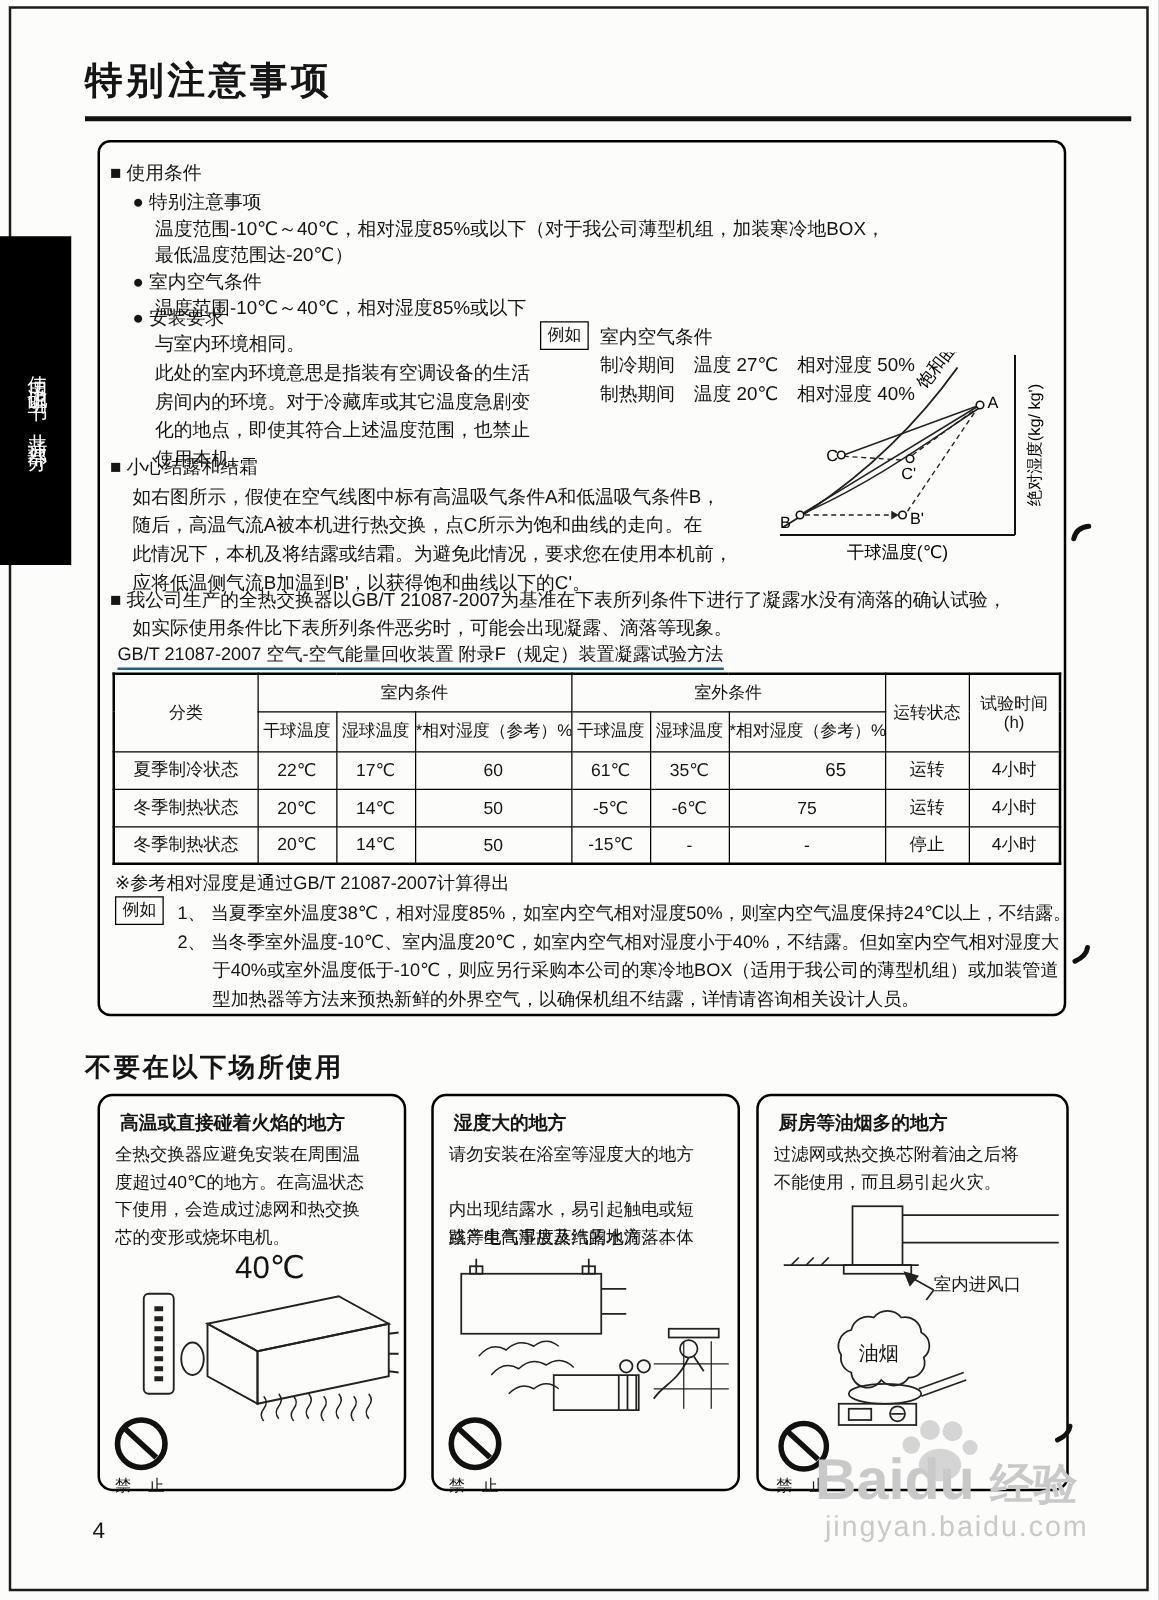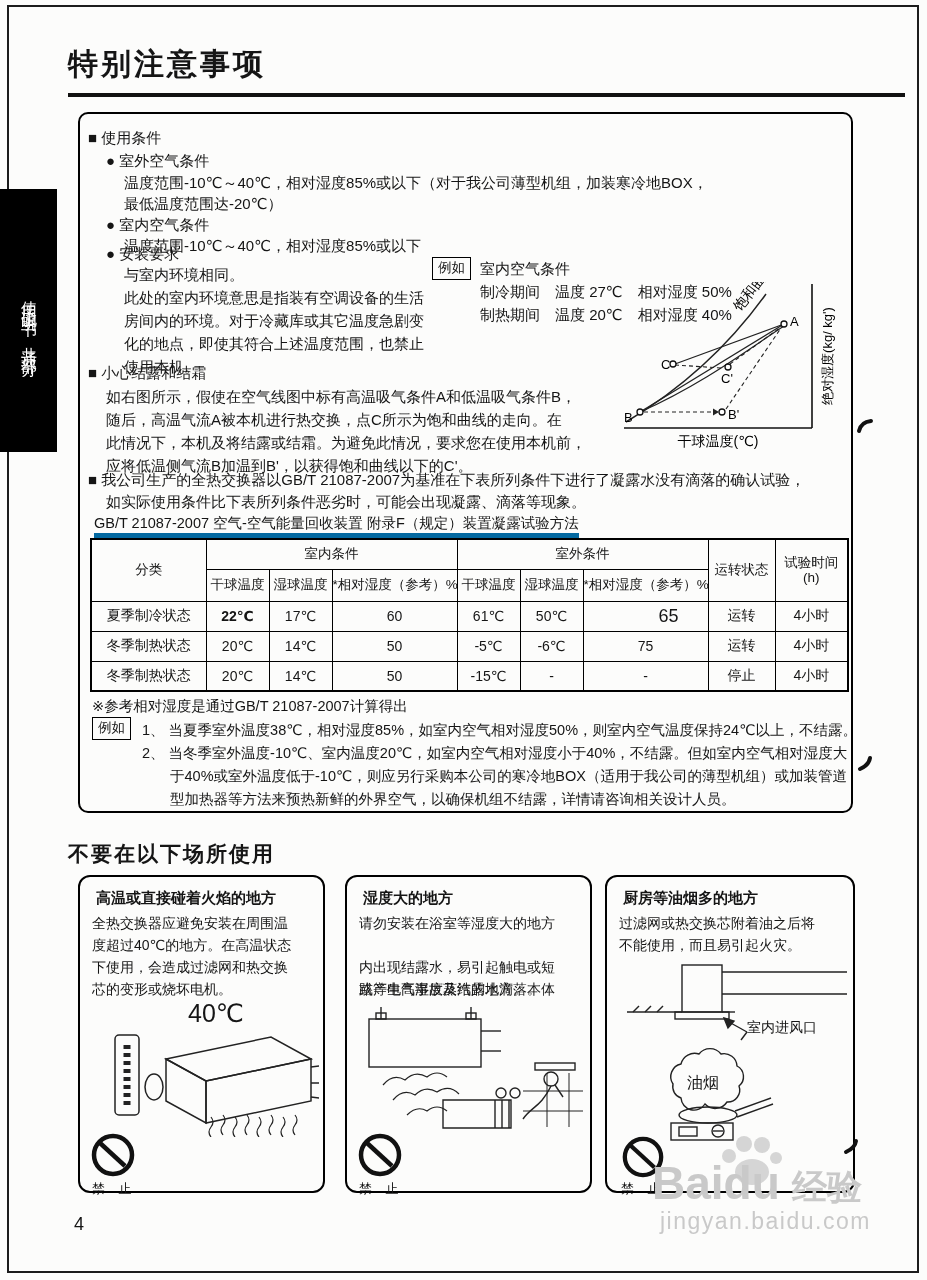--- a/index.html
+++ b/index.html
@@ -9,21 +9,21 @@
   .frame{position:absolute;left:7px;top:5px;width:908px;height:1264px;border:2px solid #1c1c1c;}
   .fs15{font-size:15px;}
   .page-title{font-size:30px;font-weight:bold;letter-spacing:3px;}
   .rule{position:absolute;background:#111;}
   .sidebar{position:absolute;left:0;top:189px;width:57px;height:263px;background:#000;color:#fff;
            display:flex;align-items:center;justify-content:center;z-index:3;}
   .sidebar span{writing-mode:vertical-rl;font-size:16px;letter-spacing:5px;}
   .mainbox{position:absolute;left:78px;top:112px;width:771px;height:697px;border:2px solid #000;border-radius:10px;}
   .roundbox{position:absolute;top:875px;height:314px;border:2px solid #000;border-radius:12px;background:#fcfcfb;}
   .exlabel{border:1.5px solid #000;padding:1px 5px 2px;font-size:13.5px;}
-  .cap{font-size:14.5px;border-bottom:6px solid #0369a1;padding-bottom:2px;}
+  .cap{font-size:14.5px;border-bottom:2px solid #0369a1;padding-bottom:2px;}
   table.dew{border-collapse:collapse;table-layout:fixed;}
   table.dew th,table.dew td{border:1.5px solid #000;text-align:center;vertical-align:middle;
       font-weight:normal;font-size:13.5px;padding:0;overflow:hidden;}
   table.dew{border:2px solid #000;}
   .pre{white-space:pre-line;line-height:1.15;}
   .sec-title{font-size:21px;font-weight:bold;letter-spacing:2px;}
   .boxtitle{font-size:15px;font-weight:bold;}
   .boxline{font-size:14px;}
   .signlbl{font-size:13px;font-weight:normal;letter-spacing:5px;}
   .wm{color:#c9c9c9;z-index:4;}
@@ -37,21 +37,21 @@
 
   <div class="abs page-title" style="left:68px;top:44px;">特别注意事项</div>
   <div class="rule" style="left:68px;top:93px;width:837px;height:4px;"></div>
 
   <div class="sidebar">
     <span>使用说明书－共通部分</span>
   </div>
 
   <div class="mainbox">
     <div class="abs fs15" style="left:8px;top:15px;">■ 使用条件</div>
-    <div class="abs fs15" style="left:26px;top:38px;">● 室外空气条件</div>
+    <div class="abs fs15" style="left:26px;top:38px;">● 特别注意事项</div>
     <div class="abs fs15" style="left:44px;top:60px;">温度范围-10℃～40℃，相对湿度85%或以下（对于我公司薄型机组，加装寒冷地BOX，</div>
     <div class="abs fs15" style="left:44px;top:81px;">最低温度范围达-20℃）</div>
     <div class="abs fs15" style="left:26px;top:102px;">● 室内空气条件</div>
     <div class="abs fs15" style="left:44px;top:123px;">温度范围-10℃～40℃，相对湿度85%或以下</div>
     <div class="abs fs15" style="left:26px;top:131px;">● 安装要求</div>
     <div class="abs fs15" style="left:44px;top:152px;">与室内环境相同。</div>
     <div class="abs fs15" style="left:44px;top:175px;">此处的室内环境意思是指装有空调设备的生活</div>
     <div class="abs fs15" style="left:44px;top:198px;">房间内的环境。对于冷藏库或其它温度急剧变</div>
     <div class="abs fs15" style="left:44px;top:221px;">化的地点，即使其符合上述温度范围，也禁止</div>
     <div class="abs fs15" style="left:44px;top:244px;">使用本机。</div>
@@ -126,26 +126,26 @@
           <th>湿球温度</th>
           <th>*相对湿度（参考）%</th>
           <th>干球温度</th>
           <th>湿球温度</th>
           <th>*相对湿度（参考）%</th>
         </tr>
       </thead>
       <tbody>
           <tr style="height: 30px;">
             <td style="font-size: 14px;">夏季制冷状态</td>
-            <td style="font-size: 14px; font-weight: bold;">22℃</td>
+            <td style="font-size: 14px;">22℃</td>
             <td style="font-size: 14px;">17℃</td>
             <td style="font-size: 14px;">60</td>
             <td style="font-size: 14px;">61℃</td>
-            <td style="font-size: 14px;">50℃</td>
-            <td style="font-size: 18px; padding-left: 46px;">65</td>
+            <td style="font-size: 14px;">35℃</td>
+            <td style="font-size: 15px; padding-left: 46px;">65</td>
             <td style="font-size: 14px;">运转</td>
             <td style="font-size: 14px;">4小时</td>
           </tr>
           <tr style="height: 30px;">
             <td style="font-size: 14px;">冬季制热状态</td>
             <td style="font-size: 14px;">20℃</td>
             <td style="font-size: 14px;">14℃</td>
             <td style="font-size: 14px;">50</td>
             <td style="font-size: 14px;">-5℃</td>
             <td style="font-size: 14px;">-6℃</td>

